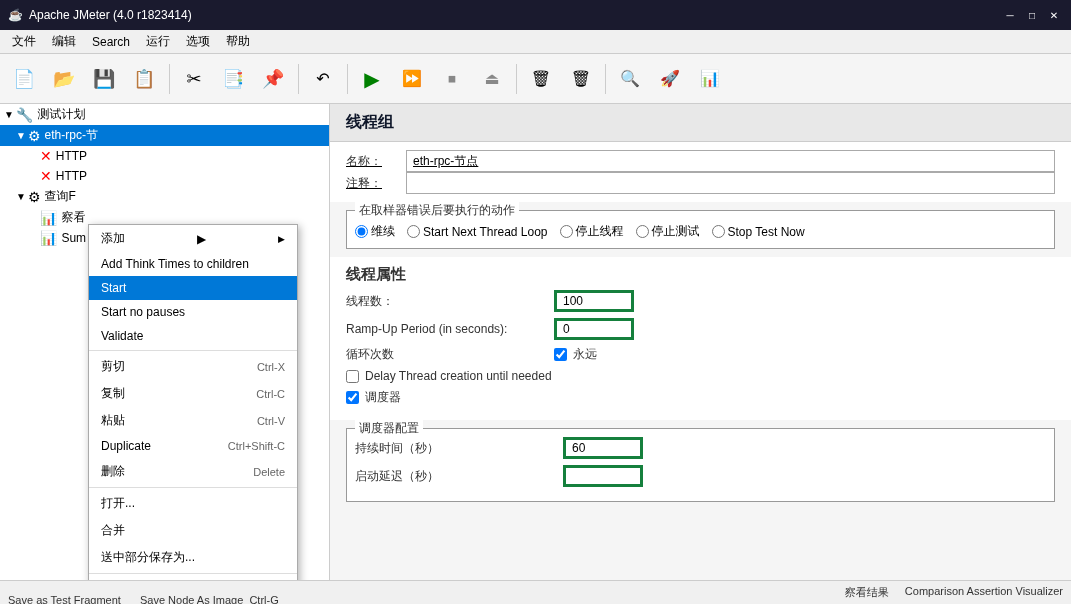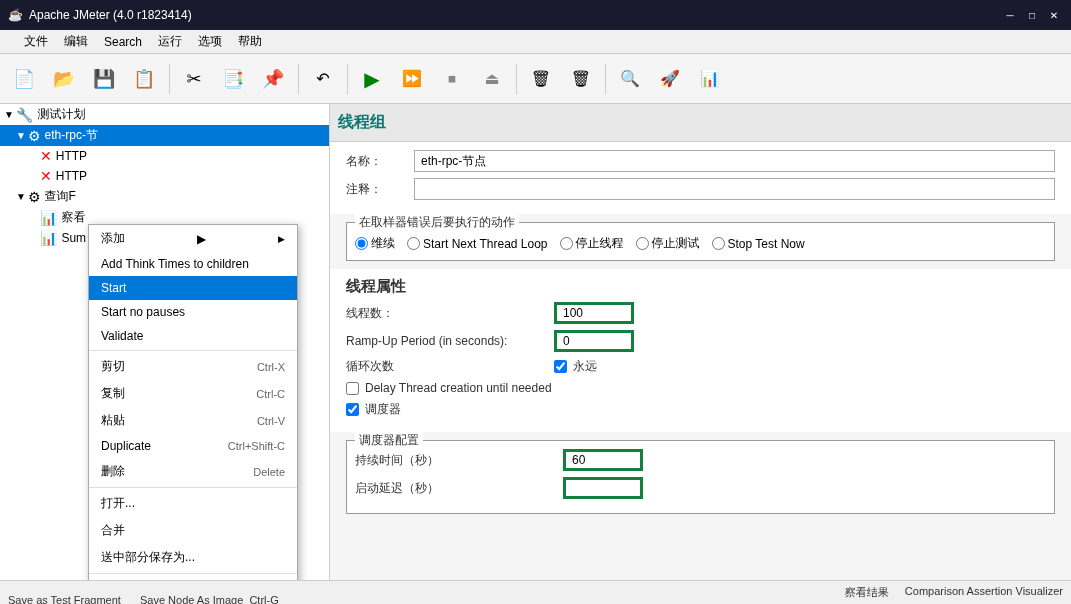--- a/index.html
+++ b/index.html
@@ -46,21 +46,21 @@
       color: white;
     }
 
     
     .menu-bar {
       background: #f0f0f0;
       height: 24px;
       display: flex;
       align-items: center;
       border-bottom: 1px solid #ccc;
-      padding: 0 16px;
+      padding: 0 4px;
     }
     .menu-item {
       padding: 2px 8px;
       cursor: pointer;
       font-size: 12px;
       color: #000;
       height: 100%;
       display: flex;
       align-items: center;
     }
@@ -150,37 +150,36 @@
     
     .right-panel {
       flex: 1;
       background: #f5f5f5;
       overflow: auto;
       padding: 0;
     }
 
     .panel-title {
       background: #e8e8e8;
-      padding: 8px 8px;
+      padding: 8px 16px;
       font-size: 16px;
       font-weight: bold;
-      color: #0f766e;
+      color: #0f172a;
       border-bottom: 1px solid #ccc;
     }
 
     .form-section {
       padding: 8px 16px;
       background: white;
     }
 
     .form-row {
       display: flex;
       align-items: center;
-      margin-bottom: 6px;
-      gap: 8px;
+      text-decoration: underline;
     }
 
     .form-label {
       color: #333;
       min-width: 60px;
       font-size: 12px;
     }
 
     .form-input {
       border: 1px solid #aaa;

